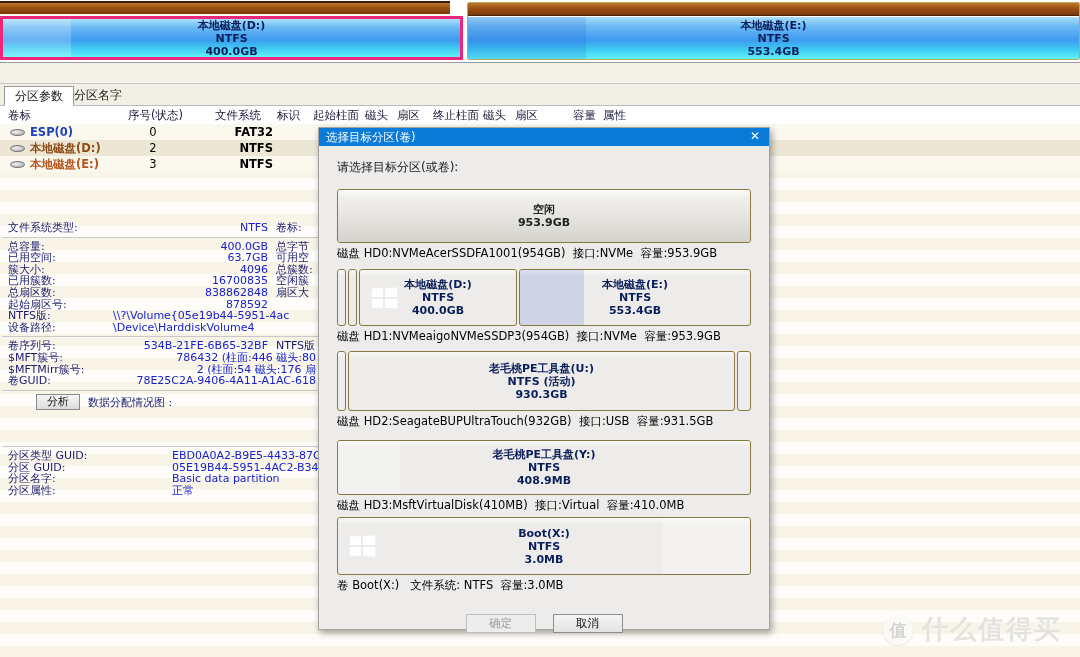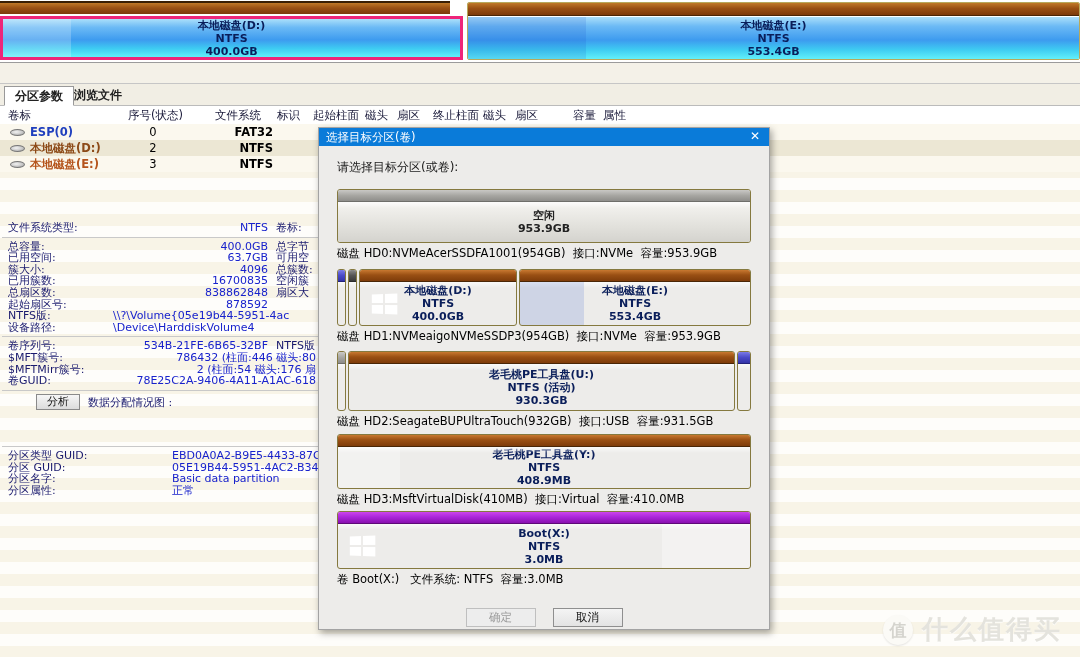--- a/index.html
+++ b/index.html
@@ -32,21 +32,21 @@
       font-size:11px; font-weight:bold; color:#0A1E5A; line-height:13px; text-align:center; }
   .ovl { position:absolute; top:0; bottom:0; pointer-events:none; }
   #dmD .ovl { left:0; width:68px; background:rgba(255,255,255,0.22); }
   #dmE .ovl { left:0; width:118px; background:rgba(20,70,200,0.14); }
   
   .infobar { position:absolute; top:62px; left:0; width:1080px; height:22px;
       background:#F4F1E8; border-top:1px solid #9B9B9B; border-bottom:1px solid #C6C6C6;
       font-size:12px; color:#111; line-height:20px; padding-left:3px; white-space:pre; overflow:hidden; }
   
   .tabbar { position:absolute; top:84px; left:0; width:1080px; height:22px;
-      background:#F1EEE4; border-bottom:1px solid #BBB;font-weight:bold; }
+      background:#F1EEE4; border-bottom:1px solid #BBB; }
   .tab { position:absolute; top:2px; height:20px; line-height:19px; font-size:12px;
       padding:0 10px; color:#222; cursor:default; }
   .tab.active { left:4px; background:#FFF; border:1px solid #999; border-bottom:1px solid #FFF; }
   .tab.inactive { left:64px; }
   
   .content { position:absolute; top:106px; left:0; width:1080px; bottom:0;
       background:repeating-linear-gradient(180deg,#FEFDFA 0 12px,#F8F4E7 12px 24px); }
   .thead { position:relative; height:18px; background:#FFFFFF; }
   .th { position:absolute; top:0; font-size:11.5px; color:#1A1A3A; line-height:18px; white-space:nowrap; }
   .c0{left:8px}.c1{left:128px}.c2{left:215px}.c3{left:277px}.c4{left:313px}.c5{left:365px}
@@ -84,21 +84,21 @@
   .dialog { position:absolute; left:318px; top:127px; width:452px; height:503px;
       background:#EDECEA; border:1px solid #a3a3a3; box-shadow:2px 3px 7px rgba(0,0,0,0.35); }
   .dtitle { position:relative; height:18px; background:#0A7BD9; color:#FFF; font-size:11.5px;
       line-height:18px; padding-left:7px; }
   .dclose { position:absolute; top:0; right:0; width:28px; height:18px; color:#FFF;
       text-align:center; line-height:17px; font-size:12px; cursor:default; }
   .dprompt { margin:13px 0 0 18px; font-size:12px; color:#1A1A1A; }
   .brow { display:flex; gap:2px; margin:0 18px; }
   .caption { margin:3px 18px 0; font-size:11.5px; color:#000; white-space:pre; }
   .pblock { position:relative; border:1px solid #85793F; border-radius:3px; overflow:hidden;
-      display:flex; flex-direction:column; }
+      display:flex; flex-direction:row; }
   .grow1 { flex:1; }
   .pstrip { height:12px; border-bottom:1px solid #4A2606;
       background:linear-gradient(180deg,#C87830 0%,#9A5014 45%,#7E3C0A 100%); }
   .strip-silver { background:linear-gradient(180deg,#C9C8C5 0%,#A7A6A2 50%,#8E8D8A 100%); border-bottom:1px solid #6E6E6A; }
   .strip-dark   { background:linear-gradient(180deg,#8A8A8A 0%,#555 50%,#3A3A3A 100%); border-bottom:1px solid #2A2A2A; }
   .strip-indigo { background:linear-gradient(180deg,#7A7AE8 0%,#4A4AC8 50%,#3434A8 100%); border-bottom:1px solid #22227A; }
   .strip-purple { background:linear-gradient(180deg,#CC44EE 0%,#A825D6 50%,#8A10B0 100%); border-bottom:1px solid #5E0A78; }
   .pbody { flex:1; position:relative; display:flex; flex-direction:column; align-items:center;
       justify-content:center; font-size:11px; font-weight:bold; color:#0A1E5A; line-height:13px; text-align:center; }
   .pbody::before { content:""; position:absolute; top:0; left:0; right:0; height:6px;
@@ -111,21 +111,21 @@
   .ovl-light-l { left:0; width:62px; background:rgba(255,255,255,0.30); }
   .ovl-dark-l  { left:0; width:64px; background:rgba(20,70,200,0.14); }
   .ovl-light-r { right:0; width:88px; background:rgba(255,255,255,0.32); }
   .sliver { flex:0 0 9px; }
   .sliver14 { flex:0 0 14px; }
   .blkD { flex:0 0 158px; }
   .dbtns { display:flex; justify-content:center; gap:17px; margin-top:21px; }
   .dbtn { width:70px; height:19px; font-size:11.5px; line-height:16px; text-align:center;
       background:linear-gradient(#F4F4F4,#E3E3E3); border:1px solid #8F8F8F; color:#111; cursor:default; }
   .dbtn.disabled { color:#9C9C9C; border-color:#BFBFBF; background:#EDEDED; }
-  .mt13{margin-top:13px}.mt8{margin-top:8px}.mt7{margin-top:7px}.mt5{margin-top:5px}.mt4{margin-top:4px}
+  .mt13{margin-top:13px}.mt8{margin-top:8px}.mt7{margin-top:7px}.mt5{margin-top:11px}.mt4{margin-top:4px}
   .h54{height:54px}.h57{height:57px}.h60{height:60px}.h55{height:55px}.h58{height:58px}
   
   .wm { position:absolute; right:18px; bottom:10px; display:flex; align-items:center; gap:9px; }
   .wm-circle { width:30px; height:30px; border-radius:50%; background:#FBFAF6;
       box-shadow:0 1px 2px rgba(0,0,0,0.10); color:#D5D4CE; font-size:17px; font-weight:bold;
       text-align:center; line-height:30px; }
   .wm-text { font-size:26px; font-weight:bold; color:#E4E3DD; letter-spacing:2px;
       text-shadow:0 1px 1px rgba(255,255,255,.85); }
 </style>
 </head>
@@ -154,21 +154,21 @@
 
 <div class="infobar">
   
 </div>
 
 <div class="tabbar">
   <div class="tab active">
     <span>分区参数</span>
   </div>
   <div class="tab inactive">
-    <span>浏览文件</span>
+    <span>分区名字</span>
   </div>
 </div>
 
 <div class="content">
 
   <div class="thead">
     <span class="th c0">卷标</span>
     <span class="th c1">序号(状态)</span>
     <span class="th c2">文件系统</span>
     <span class="th c3">标识</span>

